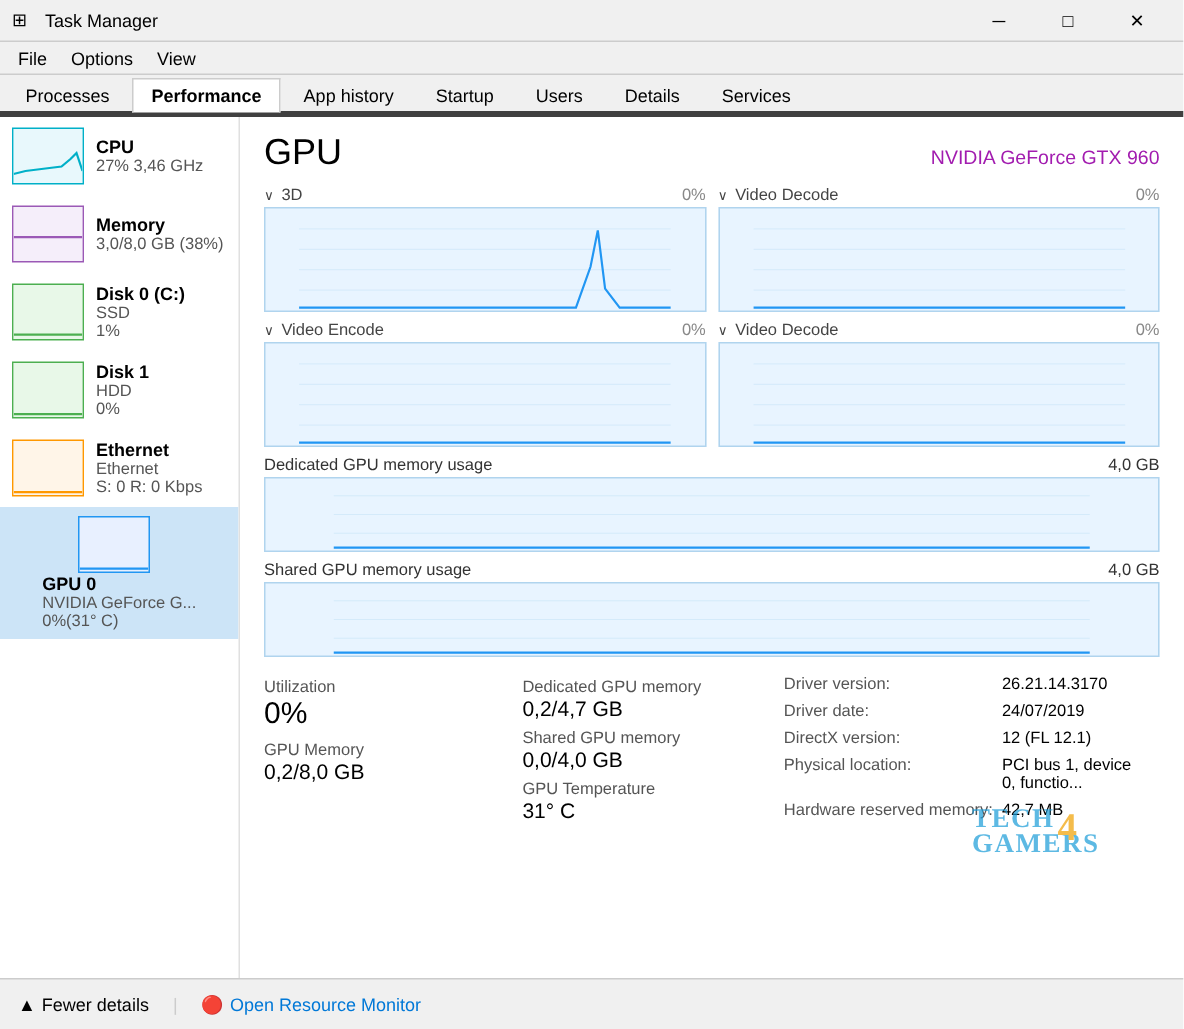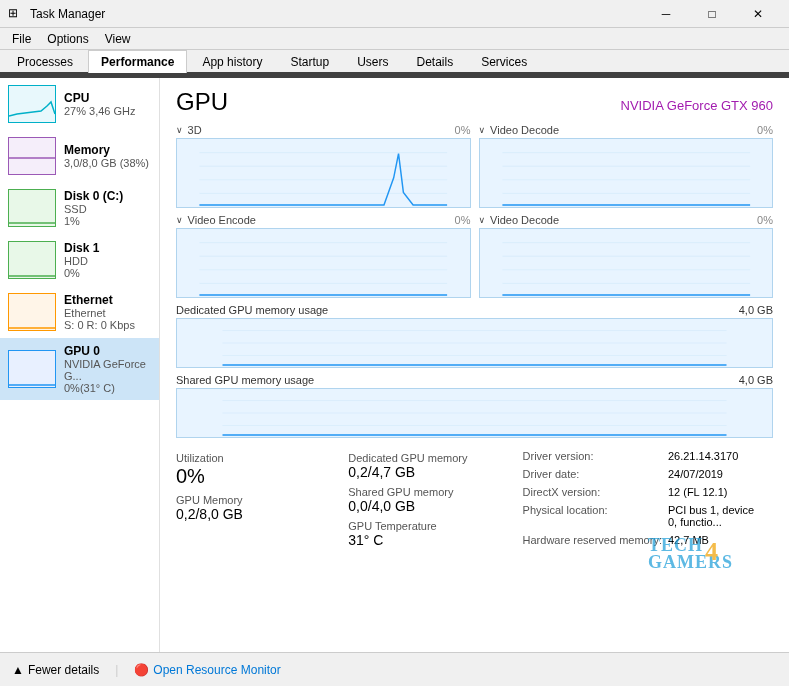--- a/index.html
+++ b/index.html
@@ -38,21 +38,21 @@
       font-size: 12px;
     }
 
     
     .tab-bar {
       background: #f0f0f0;
       height: 28px;
       display: flex;
       align-items: flex-end;
       padding: 0 4px;
-      border-bottom: 6px solid #404040;
+      border-bottom: 4px solid #404040;
     }
     .tab {
       padding: 4px 12px;
       cursor: pointer;
       font-size: 12px;
       border: 1px solid transparent;
       border-bottom: none;
       margin-right: 2px;
       background: transparent;
       position: relative;
@@ -80,21 +80,21 @@
       background: #fff;
     }
     .sidebar-item {
       display: flex;
       align-items: center;
       padding: 6px 8px;
       cursor: pointer;
       border-bottom: none;
       min-height: 52px;
     }
-    .sidebar-item.active { background: #cce4f7; }
+    .sidebar-item.active { background: #cce4f7; flex-direction: column; }
     .sidebar-graph {
       width: 48px; height: 38px;
       border: 1px solid;
       margin-right: 8px;
       flex-shrink: 0;
       position: relative;
       overflow: hidden;
     }
     .sidebar-info { flex: 1; }
     .sidebar-name { font-weight: 600; font-size: 12px; }

